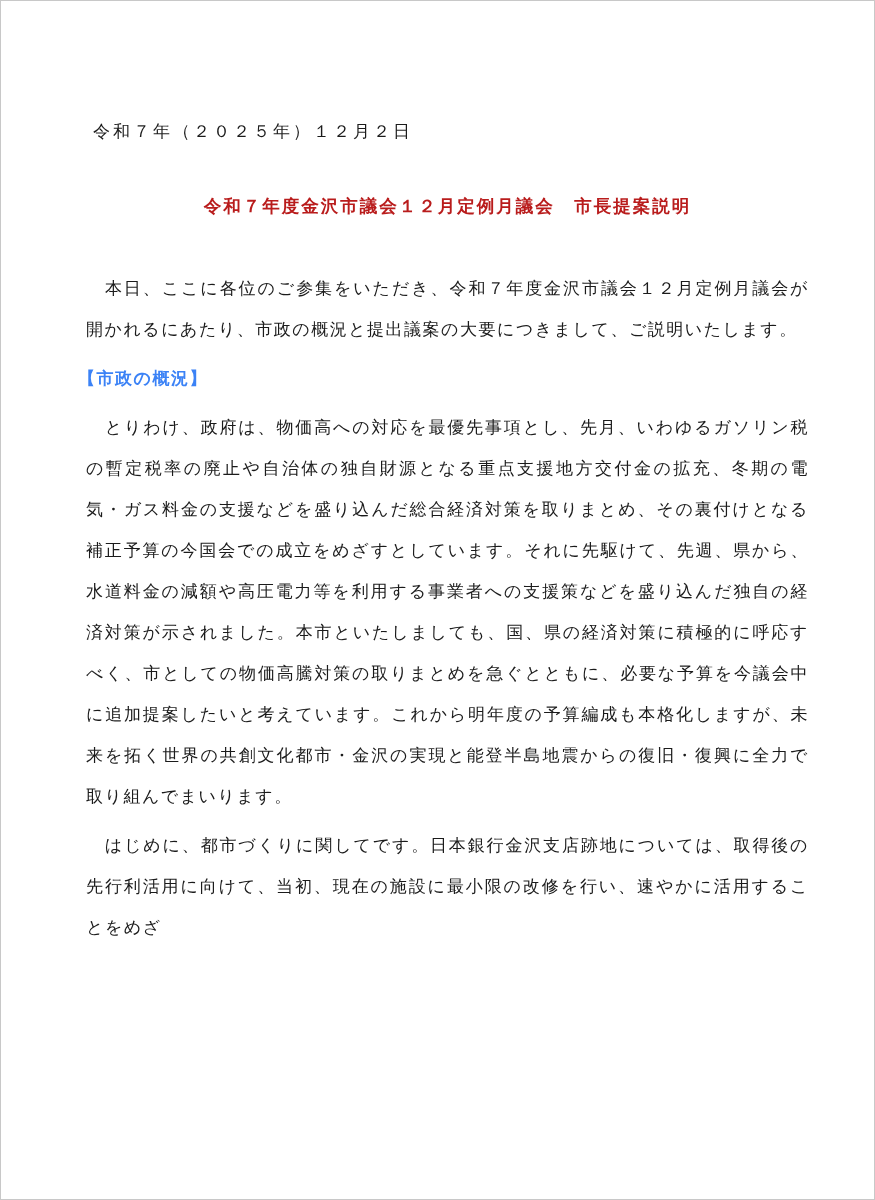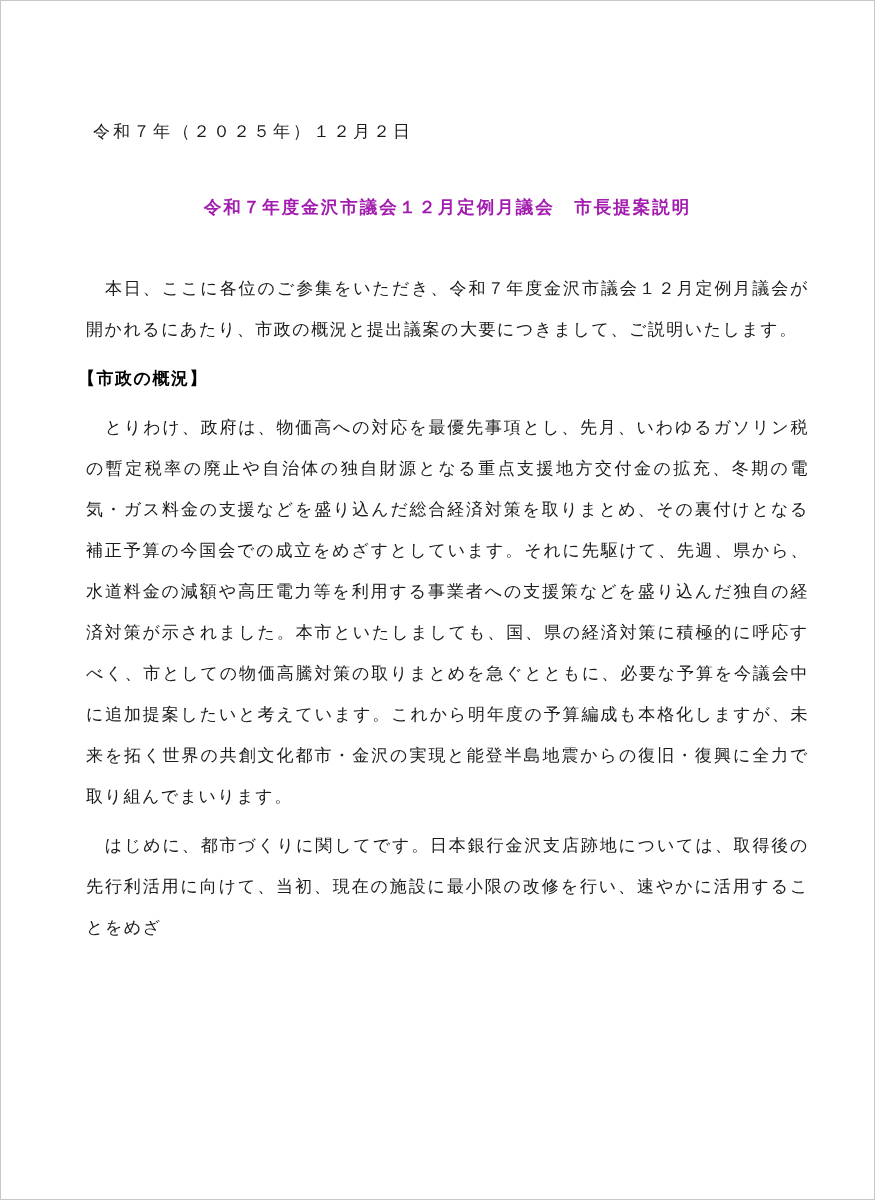--- a/index.html
+++ b/index.html
@@ -26,22 +26,22 @@
     margin: 0 0 12px 15px;
     font-family: "Liberation Serif", serif;
   }
   .doc-title {
     margin: 58px 0 0 0;
     font-size: 17.5px;
     line-height: 18px;
     font-weight: bold;
     text-align: center;
     letter-spacing: 2px;
-    font-family: Liberation Sans, sans-serif;
-    color: #a21caf;
+    font-family: Liberation Mono, monospace;
+    color: #b91c1c;
   }
   .doc-body {
     margin-top: 52px;
     font-size: 17px;
     line-height: 41px;
     letter-spacing: 1.5px;
     text-align: justify;
     text-justify: inter-character;
   }
   .doc-body p {
@@ -49,21 +49,21 @@
     padding: 0;
   }
   .section-heading {
     margin: 0;
     padding: 0;
     font-size: 17px;
     line-height: 41px;
     font-weight: bold;
     letter-spacing: 1.5px;
     font-family: "Liberation Sans", sans-serif;
-    color: #000000;
+    color: #3b82f6;
   }
 </style>
 </head>
 <body>
 
 <div class="page">
 
   <div class="date-line">令和７年（２０２５年）１２月２日</div>
 
   <h1 class="doc-title">令和７年度金沢市議会１２月定例月議会　市長提案説明</h1>

